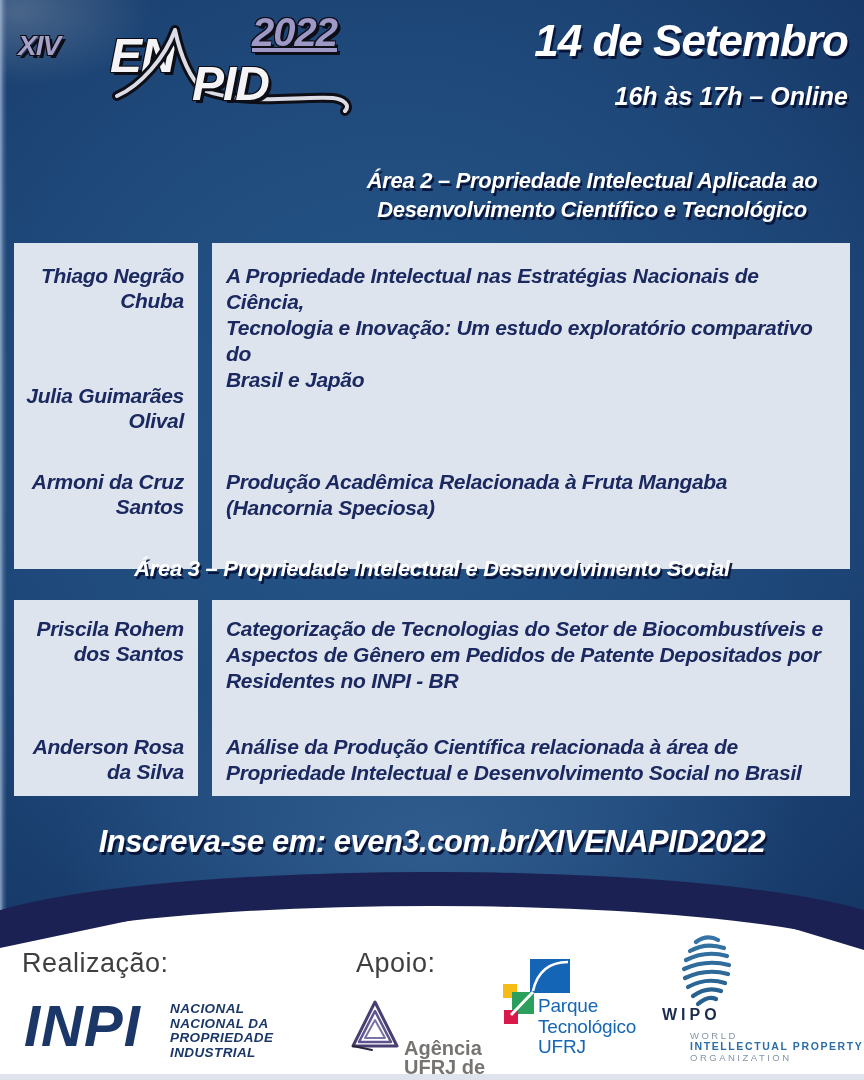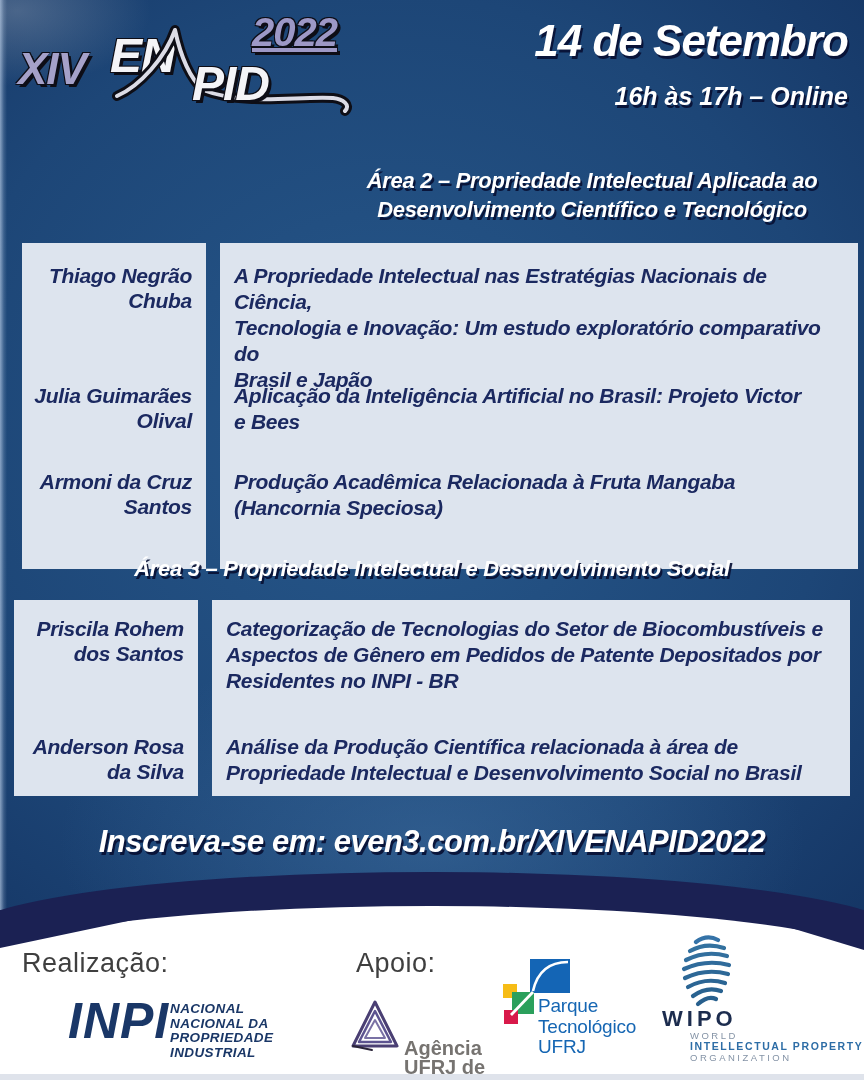--- a/index.html
+++ b/index.html
@@ -14,39 +14,39 @@
   .left-edge{position:absolute;left:0;top:0;width:7px;height:100%;z-index:3;
     background:linear-gradient(to right, rgba(195,214,238,.65), rgba(195,214,238,.18) 55%, transparent);}
   .abs{position:absolute;}
   .it{font-style:italic;font-weight:bold;text-align:right;}
   .shadow{text-shadow:2px 3px 0 rgba(8,16,52,.92);}
   .pre{white-space:pre-line;}
 
   
   .logo-t{position:absolute;font-style:italic;font-weight:bold;letter-spacing:-1px;
     text-shadow:3px 3px 0 #0d0d16,-1px -1px 0 #0d0d16,1px -1px 0 #0d0d16,-1px 1px 0 #0d0d16;}
-  .logo-xiv{left:18px;top:44px;font-size:44px;color:#a5a1c9;}
+  .logo-xiv{left:18px;top:30px;font-size:28px;color:#a5a1c9;}
   .logo-en{left:74px;top:28px;font-size:48px;color:#f4f4f7;margin-left:36px;}
   .logo-pid{left:192px;top:56px;font-size:48px;color:#f4f4f7;}
   .logo-year{left:252px;top:10px;font-size:40px;color:#9d98c6;text-decoration:underline;}
   .swoosh{left:95px;top:16px;width:270px;height:104px;}
 
   
   .date-block{left:420px;top:16px;width:428px;text-align:right;color:#fff;}
   .date-main{font-size:44px;line-height:50px;letter-spacing:-1px;}
   .date-sub{font-size:25px;line-height:28px;margin-top:16px;}
 
   
   .session-title{left:32px;top:186px;font-size:31px;color:#fff;letter-spacing:-0.5px;}
   .area2-heading{left:330px;top:166px;width:524px;text-align:center;font-size:22px;line-height:29px;color:#fff;letter-spacing:-0.3px;}
   .area3-heading{left:14px;top:556px;width:836px;text-align:center;font-size:22px;color:#fff;letter-spacing:-0.3px;}
 
   
   .tbl{position:absolute;left:14px;width:836px;}
-  .tbl1{top:243px;height:326px;margin-left:8px;}
+  .tbl1{top:243px;height:326px;}
   .tbl2{top:600px;height:196px;}
   .bg-left,.bg-right{position:absolute;top:0;height:100%;background:#dde4ee;}
   .bg-left{left:0;width:184px;}
   .bg-right{left:198px;width:638px;}
   .row-speaker{position:absolute;left:0;width:170px;padding-right:14px;text-align:right;
     color:#1b2960;font-weight:bold;font-style:italic;font-size:21px;line-height:25px;letter-spacing:-0.3px;}
   .row-talk{position:absolute;left:212px;width:616px;
     color:#1b2960;font-weight:bold;font-style:italic;font-size:21px;line-height:26px;letter-spacing:-0.3px;}
   .t1r1{top:20px;} .t1r2{top:140px;} .t1r3{top:226px;}
   .t2r1{top:16px;} .t2r2{top:134px;}
@@ -64,32 +64,32 @@
   .wedge-right{position:absolute;right:0;top:924px;width:86px;height:26px;background:#1b2153;
     clip-path:polygon(0 0,100% 0,100% 100%);z-index:6;}
   .bottom-strip{position:absolute;left:0;bottom:0;width:100%;height:6px;background:#dfe3eb;z-index:12;}
 
   
   .fz{z-index:10;}
   .footer-label{font-size:27px;color:#3f3f3f;letter-spacing:0.5px;}
   .lbl-realizacao{left:22px;top:948px;}
   .lbl-apoio{left:356px;top:948px;}
 
-  .inpi-mark{left:24px;top:992px;font-size:50px;font-weight:bold;font-style:italic;color:#1a3767;letter-spacing:1px;margin-left:44px;}
+  .inpi-mark{left:24px;top:992px;font-size:58px;font-weight:bold;font-style:italic;color:#1a3767;letter-spacing:1px;}
   .inpi-text{left:170px;top:1002px;font-size:13.5px;line-height:14.5px;font-weight:bold;font-style:italic;color:#1a3767;letter-spacing:0.4px;}
 
   .agencia-icon{left:350px;top:998px;width:50px;height:56px;}
   .agencia-text{left:404px;top:1039px;font-size:20px;line-height:19px;font-weight:bold;color:#767370;}
   .agencia-text .dark{color:#201d1a;}
 
   .parque-icon{left:500px;top:956px;width:72px;height:72px;}
   .parque-text{left:538px;top:996px;font-size:19px;line-height:20.5px;font-weight:normal;color:#1566b3;letter-spacing:-0.2px;}
 
   .wipo-icon{left:680px;top:932px;width:52px;height:76px;}
-  .wipo-acronym{left:662px;top:1006px;font-size:22px;font-weight:bold;letter-spacing:4px;color:#1c2c4e;}
+  .wipo-acronym{left:662px;top:1006px;font-size:16px;font-weight:bold;letter-spacing:4px;color:#1c2c4e;}
   .wipo-world{left:690px;top:1030px;font-size:9.5px;letter-spacing:2.5px;color:#8493a6;}
   .wipo-ip{left:690px;top:1040px;font-size:10.5px;font-weight:bold;letter-spacing:1.6px;color:#2d6da6;}
   .wipo-org{left:690px;top:1052px;font-size:9.5px;letter-spacing:2.5px;color:#8493a6;}
 </style>
 </head>
 <body>
 
 <div class="poster">
   <div class="left-edge"></div>
 
@@ -117,22 +117,20 @@
     <div class="bg-right"></div>
 
     <div class="row-speaker pre t1r1">Thiago Negrão
 Chuba</div>
     <div class="row-talk pre t1r1">A Propriedade Intelectual nas Estratégias Nacionais de Ciência,
 Tecnologia e Inovação: Um estudo exploratório comparativo do
 Brasil e Japão</div>
 
     <div class="row-speaker pre t1r2">Julia Guimarães
 Olival</div>
-    <div class="row-talk pre t1r2">Aplicação da Inteligência Artificial no Brasil: Projeto Victor
-e Bees</div>
 
     <div class="row-speaker pre t1r3">Armoni da Cruz
 Santos</div>
     <div class="row-talk pre t1r3">Produção Acadêmica Relacionada à Fruta Mangaba
 (Hancornia Speciosa)</div>
   </div>
 
   <div class="abs it shadow area3-heading">Área 3 – Propriedade Intelectual e Desenvolvimento Social</div>
 
   <div class="tbl tbl2">

